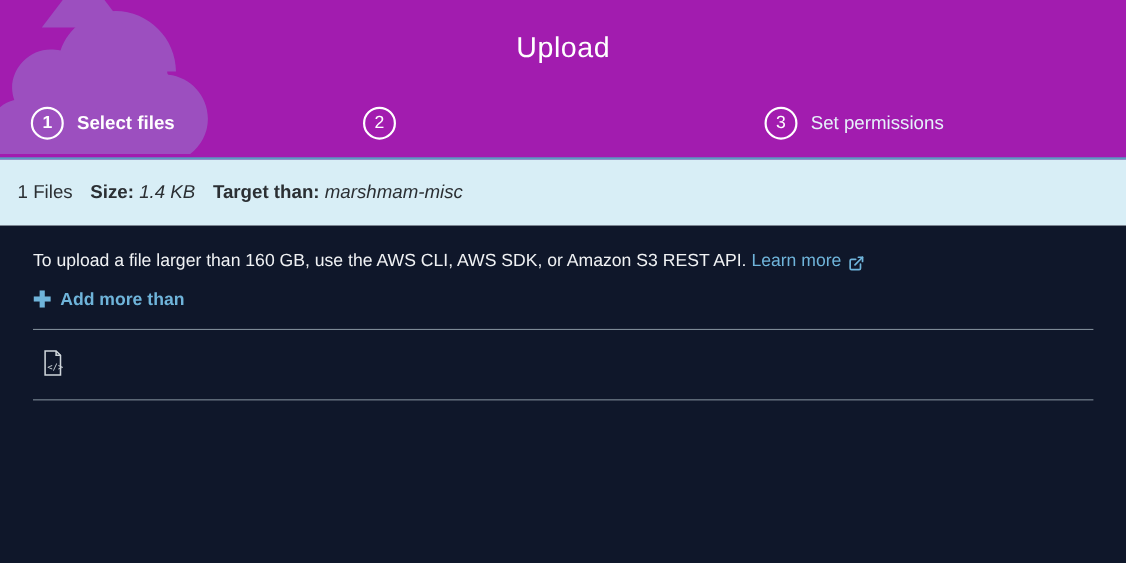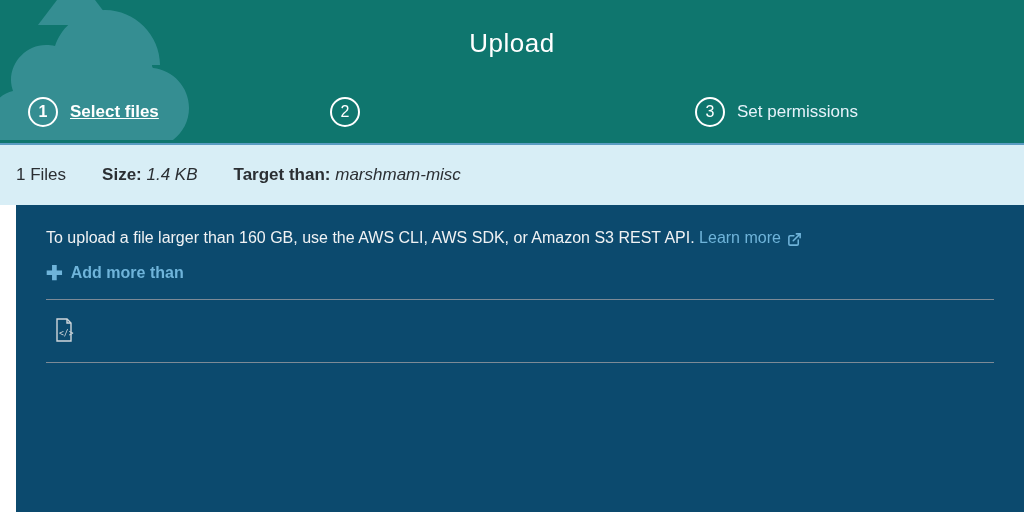--- a/index.html
+++ b/index.html
@@ -1,18 +1,18 @@
 <!DOCTYPE html>
 <html><head>
 <meta charset="utf-8">
 <style>
   * { box-sizing: border-box; margin: 0; padding: 0; }
   html, body { width: 1024px; height: 512px; font-family: "Helvetica Neue", Arial, sans-serif; overflow: hidden; }
   .header {
-    background: #0f766e;
+    background: #a21caf;
     height: 145px;
     position: relative;
     overflow: hidden;
     border-bottom: 2px solid #5a9cc2;
   }
   .cloud-bg {
     position: absolute;
     top: -30px;
     left: -10px;
     opacity: 0.3;
@@ -34,54 +34,53 @@
     padding: 0 28px;
   }
   .step {
     display: flex;
     align-items: center;
     gap: 12px;
     color: #e6f2fa;
     font-size: 17px;
     flex: 0 0 auto;
   }
-  .step.active .step-label { color: #fff; font-weight: 700; text-decoration: underline; }
+  .step.active .step-label { color: #fff; font-weight: 700; }
   .step-circle {
     width: 30px; height: 30px;
     border: 2px solid #fff;
     border-radius: 50%;
     display: flex; align-items: center; justify-content: center;
     color: #fff; font-size: 16px; font-weight: 400;
   }
   .step.active .step-circle { border-width: 2.5px; font-weight: 600; }
   .step:nth-child(1){ margin-right: auto; }
   .step:nth-child(2){ position: absolute; left: 330px; }
   .step:nth-child(3){ position: absolute; left: 695px; }
 
   .summary-bar {
     background: #d8eef6;
     color: #2b2f33;
     height: 60px;
     display: flex;
     align-items: center;
     padding: 0 16px;
     font-size: 17px;
-    gap: 36px;
+    gap: 16px;
   }
   .summary-bar .kv { display: inline; }
   .summary-bar .k { font-weight: 700; }
   .summary-bar .v { font-weight: 400; font-style: italic; }
 
   .body-area {
-    background: #0c4a6e;
+    background: #0f172a;
     height: calc(512px - 145px - 60px);
     color: #f0f2f4;
     padding: 24px 30px 0 30px;
     font-size: 16px;
-    margin-left: 16px;
   }
   .hint {
     color: #f0f2f4;
     margin-bottom: 16px;
     font-size: 16px;
   }
   .learn-more {
     color: #6fb4da;
     cursor: pointer;
     display: inline-flex;

